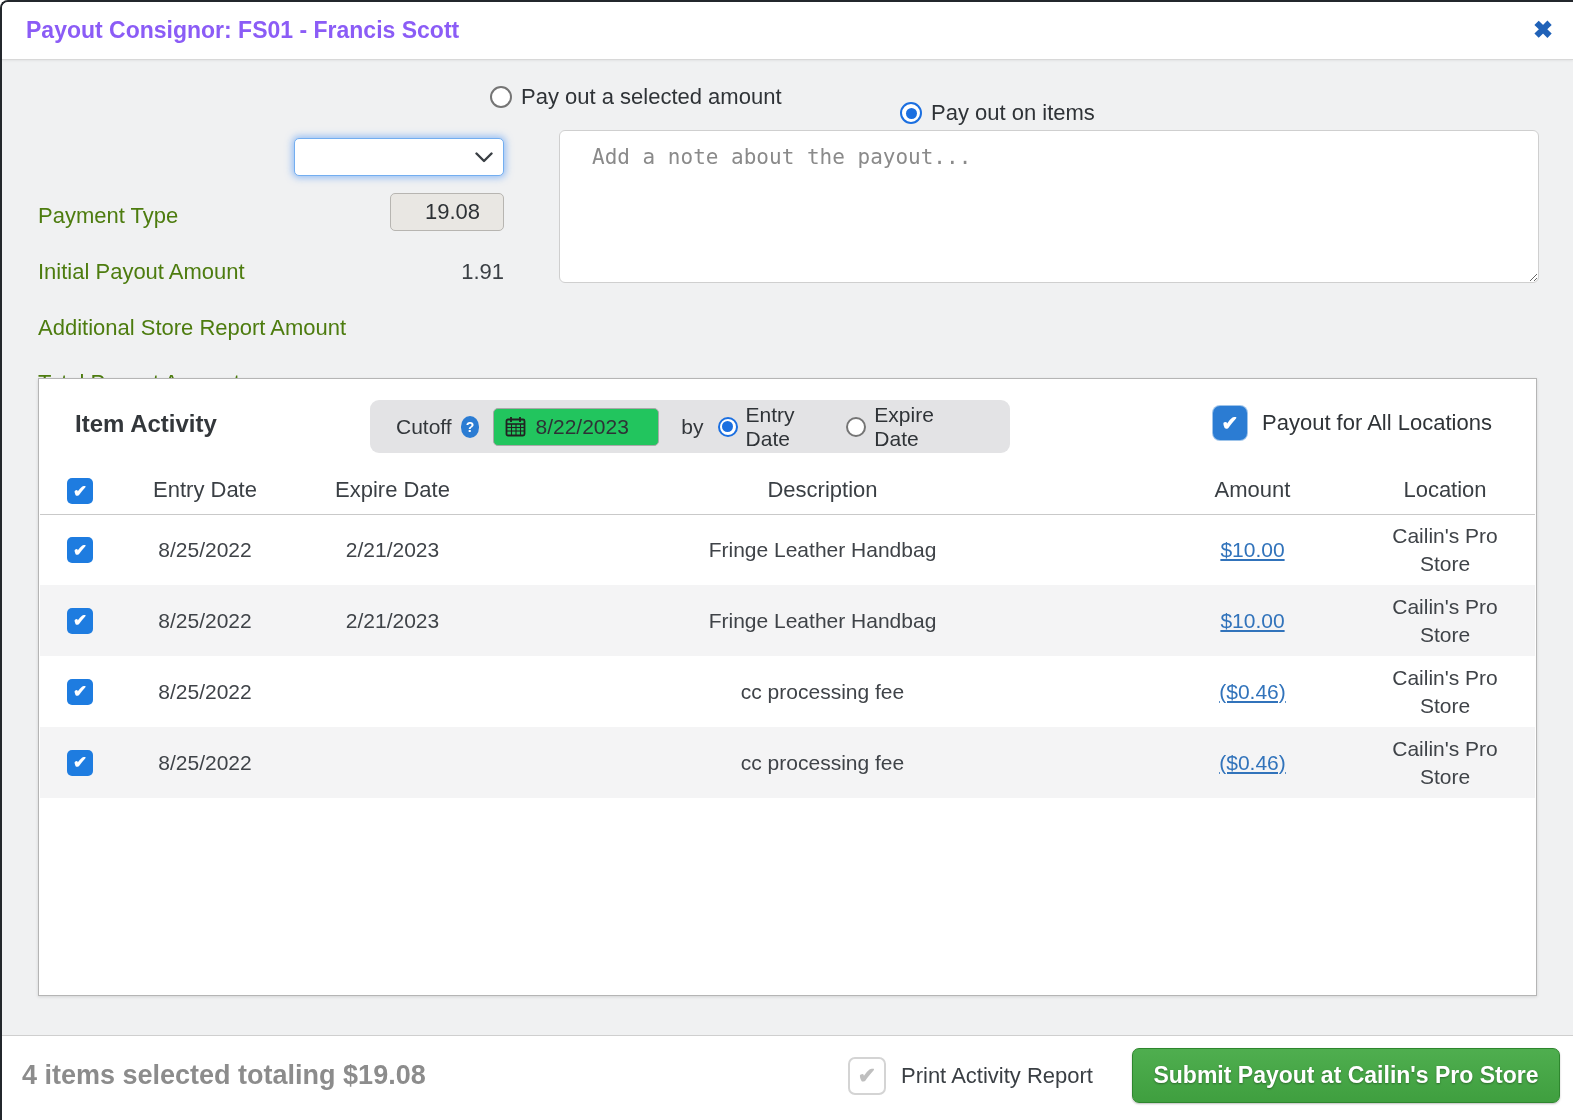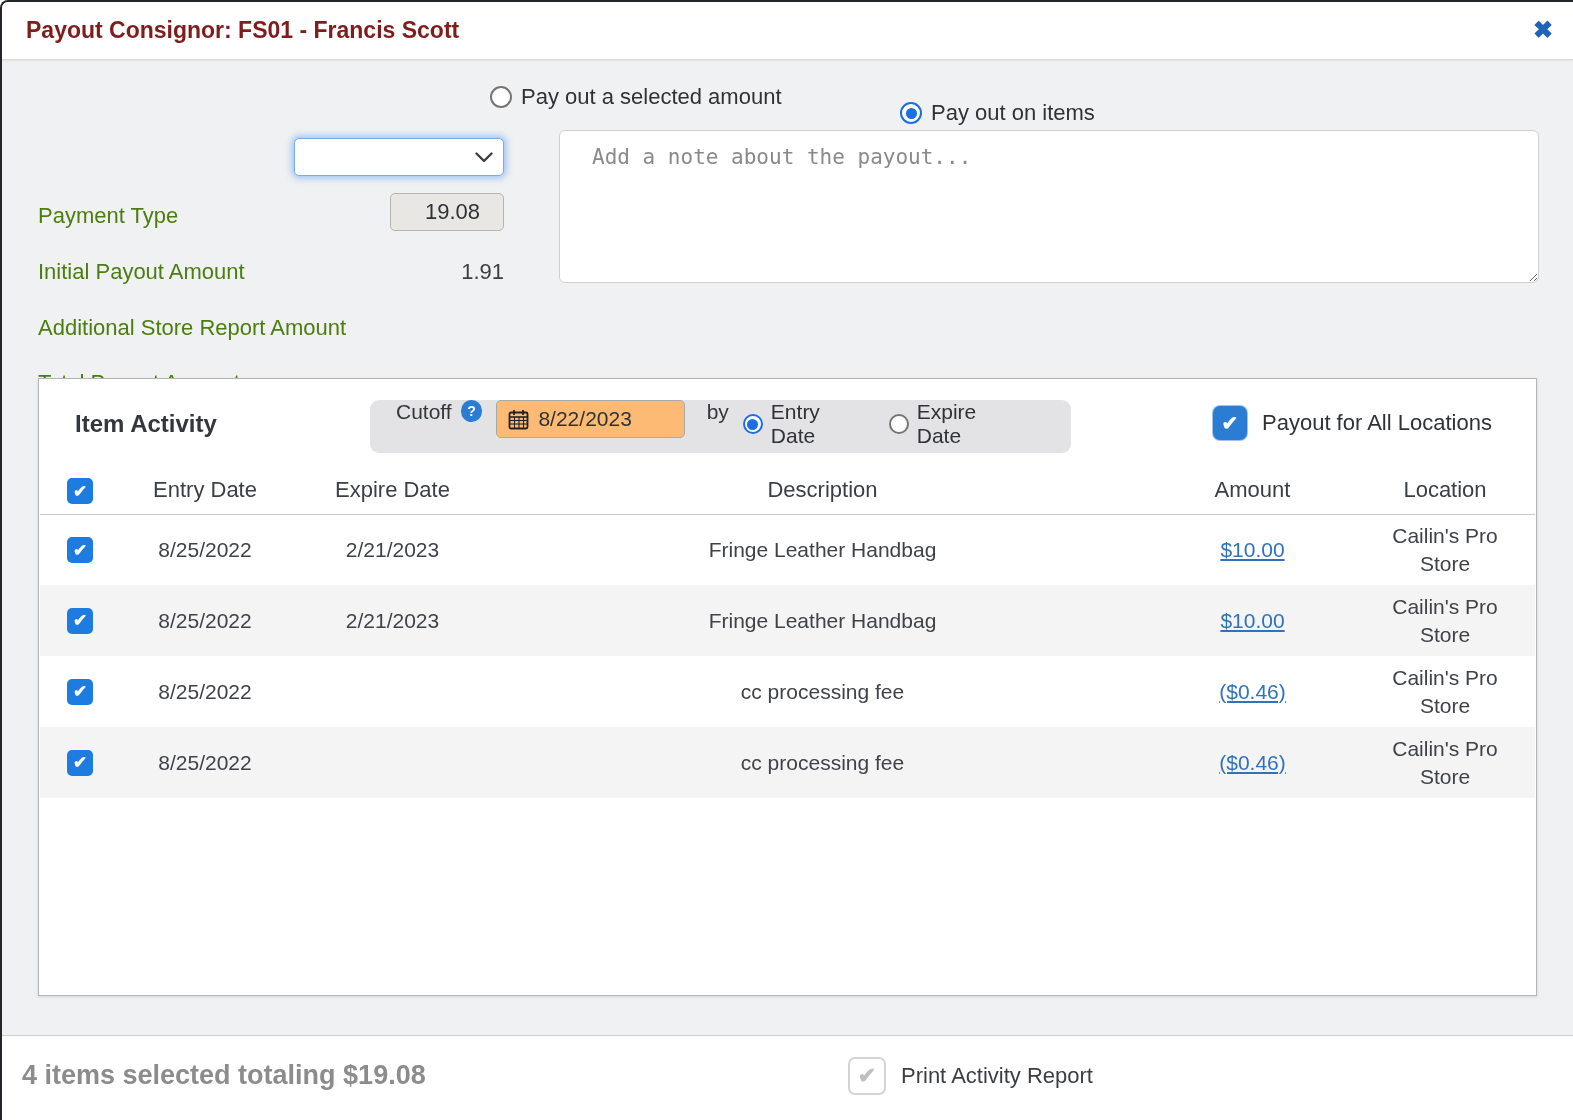--- a/index.html
+++ b/index.html
@@ -3,21 +3,21 @@
 <meta charset="utf-8">
 <style>
   * { margin:0; padding:0; box-sizing:border-box; }
   html,body { width:1573px; height:1120px; background:#fff; font-family:"Liberation Sans", sans-serif; }
   .modal { position:relative; width:1573px; height:1120px; background:#f0f1f2; overflow:hidden;
            border-left:2px solid #23272c; border-top:2px solid #23272c; border-radius:8px 0 0 0; }
 
   
   .hdr { position:absolute; top:0; left:0; right:0; height:58px; background:#fff;
          border-bottom:1px solid #d8d8d8; box-shadow:0 1px 2px rgba(0,0,0,.06); z-index:5; }
-  .hdr-title { position:absolute; left:24px; top:0; line-height:56px; font-size:23px; font-weight:bold; color:#7f1d1d; }
+  .hdr-title { position:absolute; left:24px; top:0; line-height:56px; font-size:23px; font-weight:bold; color:#8b5cf6; }
   .close-x { position:absolute; right:20px; top:0; line-height:56px; font-size:24px; font-weight:bold;
              color:#2062b8; cursor:pointer; }
 
   
   .body { position:absolute; top:58px; left:0; width:1573px; height:975px; background:#f0f1f2; }
 
   .radio-row-item { position:absolute; display:flex; align-items:center; gap:9px; }
   .radio { width:22px; height:22px; border-radius:50%; background:#fff; border:2px solid #757575; flex:0 0 auto; position:relative; }
   .radio.checked { border-color:#1b6fe0; }
   .radio.checked::after { content:""; position:absolute; left:50%; top:50%; width:11px; height:11px; margin:-5.5px 0 0 -5.5px;
@@ -37,26 +37,26 @@
   .note { position:absolute; left:557px; top:70px; width:980px; height:153px; background:#fff;
           border:1px solid #cfcfcf; border-radius:6px; resize:both; padding:14px 32px;
           font-family:"DejaVu Sans Mono", monospace; font-size:21px; color:#333; }
   .note::placeholder { color:#8a8a8a; }
 
   
   .panel { position:absolute; left:36px; top:318px; width:1499px; height:618px; background:#fff;
            border:1px solid #b5b5b5; box-shadow:0 1px 3px rgba(0,0,0,.12); }
   .panel-title { position:absolute; left:36px; top:31px; font-size:24px; font-weight:bold; color:#33373b; }
 
-  .toolbar { position:absolute; left:331px; top:21px; width:701px; height:53px; background:#e3e3e5;
-             border-radius:9px; display:flex; align-items:flex-start; padding:0 26px; }
+  .toolbar { position:absolute; left:331px; top:21px; width:640px; height:53px; background:#e3e3e5;
+             border-radius:9px; display:flex; align-items:center; padding:0 26px; }
   .tb-label { font-size:21px; color:#33373b; }
   .help { width:22px; height:22px; border-radius:50%; background:#2b7cd3; color:#fff; font-size:14px; font-weight:bold;
           text-align:center; line-height:22px; margin-left:9px; cursor:pointer; }
-  .datebox { width:190px; height:38px; background:#fdba74; border:1px solid #a9a9a9; border-radius:5px;
+  .datebox { width:190px; height:38px; background:#22c55e; border:1px solid #a9a9a9; border-radius:5px;
              display:flex; align-items:center; gap:9px; padding:0 11px; margin-left:14px; cursor:text; }
   .datebox span { font-size:21px; color:#2e3236; }
   .tb-by { font-size:21px; color:#33373b; margin-left:22px; margin-right:14px; }
   .tb-radio { display:flex; align-items:center; gap:8px; margin-right:20px; cursor:pointer; }
   .tb-radio .radio-label { font-size:21px; }
 
   .all-loc { position:absolute; left:1174px; top:27px; display:flex; align-items:center; cursor:pointer; }
   .cb { display:inline-flex; align-items:center; justify-content:center; background:#1e7ce0; color:#fff;
         border-radius:5px; font-weight:bold; cursor:pointer; }
   .cb.big { width:34px; height:34px; font-size:20px; border-radius:7px; background:#2b7cd3; box-shadow:0 0 0 1px #9ec4ea; }
@@ -213,15 +213,16 @@
       </table>
     </div>
   </div>
 
   <div class="ftr">
     <div class="summary">4 items selected totaling $19.08</div>
     <div class="print">
       <span class="cb ghost">✔</span>
       <span class="lab">Print Activity Report</span>
     </div>
+    <button class="submit">Submit Payout at Cailin's Pro Store</button>
   </div>
 
 </div>
 
 </body></html>

